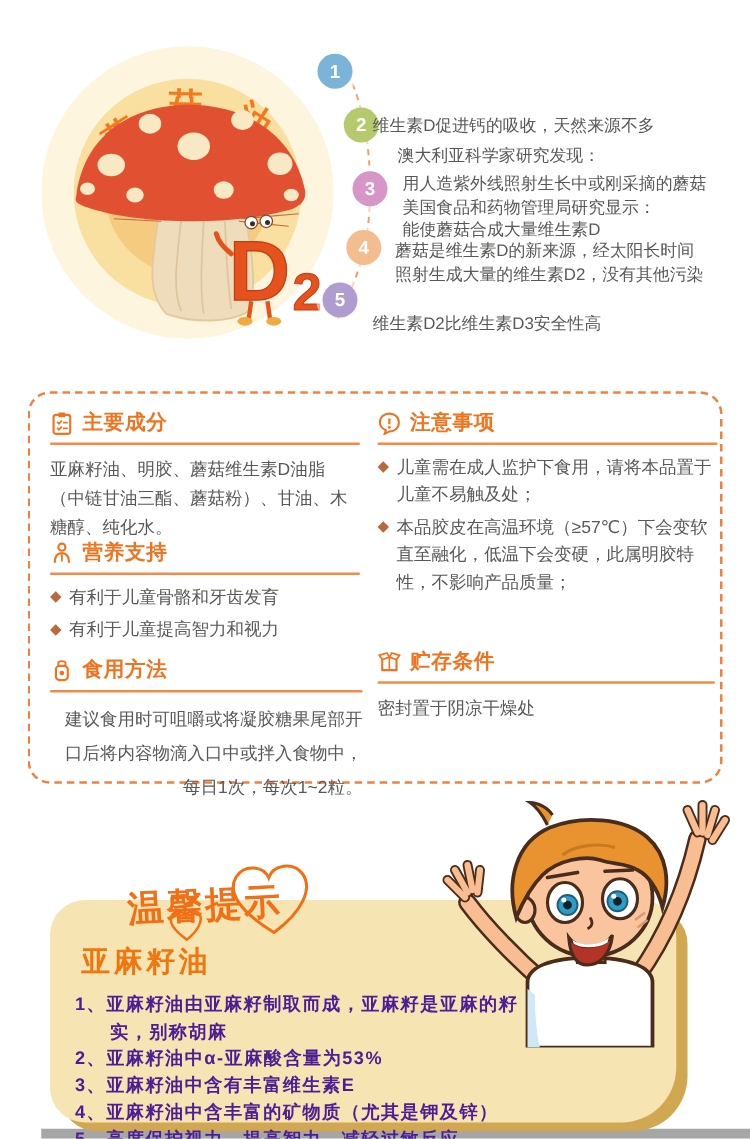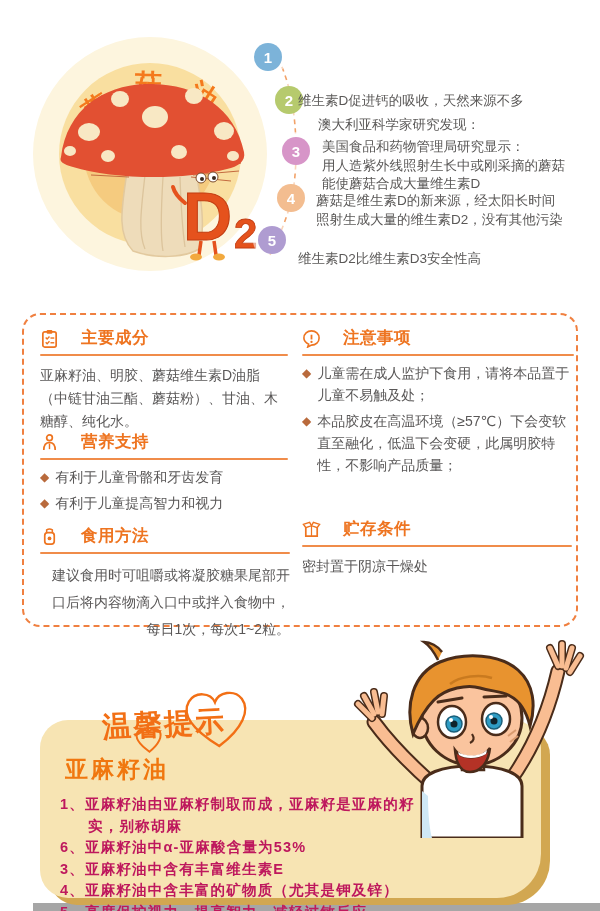--- a/index.html
+++ b/index.html
@@ -22,21 +22,21 @@
   .pt1{background:#7cb3d9;} .pt2{background:#b6ca6d;} .pt3{background:#d795c8;}
   .pt4{background:#f3bd90;} .pt5{background:#af9cd1;}
   .pt-text{position:absolute;font-size:13.5px;line-height:18.5px;color:#5a5857;white-space:nowrap;}
 
   
   .info-box{
     position:absolute;left:22px;top:313px;width:552px;height:310px;
     border:2px dashed #f08040;border-radius:18px;background:#fff;
   }
   .info-sec{position:absolute;}
-  .sec-hdr{display:flex;align-items:center;gap:22px;}
+  .sec-hdr{display:flex;align-items:center;gap:7px;}
   .sec-hdr .ttl{color:#ee7420;font-size:16.5px;font-weight:bold;letter-spacing:.5px;}
   .sec-rule{height:2px;background:#f08c4a;margin-top:5px;border-radius:1px;}
   .sec-body{font-size:14px;line-height:23px;color:#595757;margin-top:8px;}
   .blt{display:flex;font-size:14px;line-height:22px;color:#595757;margin-top:4px;}
   .blt .dot{color:#b96a3c;margin-right:6px;font-size:12px;line-height:22px;}
   .icon{width:19px;height:19px;flex:0 0 19px;}
 
   
   .tips-badge{
     position:absolute;left:96px;top:690px;width:170px;height:66px;
@@ -50,21 +50,21 @@
     position:absolute;left:40px;top:720px;width:501px;height:178px;
     background:#f7e4b3;border-radius:28px 28px 44px 28px;
     box-shadow:9px 7px 0 #d2a751;z-index:2;
   }
   .tips-title{
     position:absolute;left:25px;top:34px;font-size:23px;font-weight:bold;
     color:#f0770f;letter-spacing:3px;
   }
   .tips-list{position:absolute;left:20px;top:74px;width:378px;}
   .tip-item{
-    font-size:14.5px;line-height:21.5px;font-weight:bold;color:#be185d;
+    font-size:14.5px;line-height:21.5px;font-weight:bold;color:#4c1d95;
     letter-spacing:1.2px;padding-left:28px;text-indent:-28px;
   }
   .boy{position:absolute;left:350px;top:626px;width:250px;height:212px;z-index:6;}
   .bottom-bar{
     position:absolute;left:33px;top:903px;width:567px;height:8px;
     background:#a6a6a6;z-index:1;
   }
 </style>
 </head>
 <body>
@@ -153,22 +153,22 @@
       <span>5</span>
     </div>
 
   <div class="pt-text" style="left:298px;top:48px;margin-top:44px;">
     <div>维生素D促进钙的吸收，天然来源不多</div>
   </div>
   <div class="pt-text" style="left:318px;top:88px;margin-top:28px;">
     <div>澳大利亚科学家研究发现：</div>
   </div>
   <div class="pt-text" style="left:322px;top:138px;">
+    <div>用人造紫外线照射生长中或刚采摘的蘑菇</div>
     <div>美国食品和药物管理局研究显示：</div>
-    <div>用人造紫外线照射生长中或刚采摘的蘑菇</div>
     <div>能使蘑菇合成大量维生素D</div>
   </div>
   <div class="pt-text" style="left:316px;top:192px;">
     <div>蘑菇是维生素D的新来源，经太阳长时间</div>
     <div>照射生成大量的维生素D2，没有其他污染</div>
   </div>
   <div class="pt-text" style="left:298px;top:250px;">
     <div>维生素D2比维生素D3安全性高</div>
   </div>
 </div>
@@ -268,21 +268,21 @@
     <path d="M122 58 C96 40 86 24 94 12 C101 2 116 4 120 14 C124 4 140 2 147 12 C155 24 146 42 122 58 Z" fill="none" stroke="#f26f15" stroke-width="2.4"></path>
     <path d="M52 60 C42 52 38 45 41 40 C44 36 50 37 52 41 C54 37 60 36 63 40 C66 45 62 53 52 60 Z" fill="none" stroke="#f26f15" stroke-width="2"></path>
   </svg>
   <span class="badge-text">温馨提示</span>
 </div>
 
 <div class="tan-box">
   <div class="tips-title">亚麻籽油</div>
   <div class="tips-list">
     <div class="tip-item">1、亚麻籽油由亚麻籽制取而成，亚麻籽是亚麻的籽实，别称胡麻</div>
-    <div class="tip-item">6、亚麻籽油中α-亚麻酸含量为53%</div>
+    <div class="tip-item">2、亚麻籽油中α-亚麻酸含量为53%</div>
     <div class="tip-item">3、亚麻籽油中含有丰富维生素E</div>
     <div class="tip-item">4、亚麻籽油中含丰富的矿物质（尤其是钾及锌）</div>
     <div class="tip-item">5、高度保护视力、提高智力，减轻过敏反应</div>
   </div>
 </div>
 
 <svg class="boy" viewBox="0 0 250 212">
 
   <g>
     <path d="M85 160 C62 140 38 115 24 96" stroke="#4a2c1a" stroke-width="15" fill="none" stroke-linecap="round"></path>

